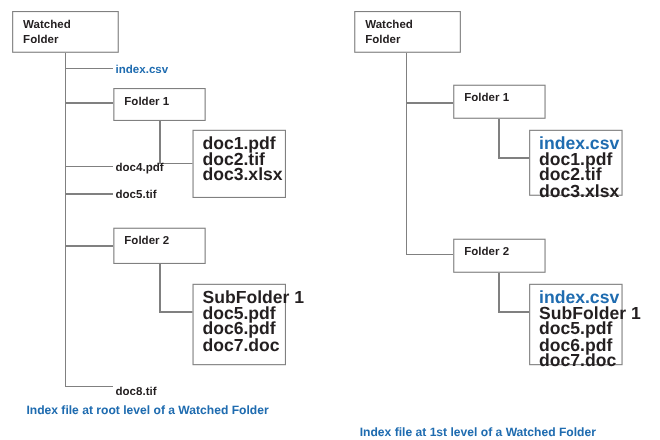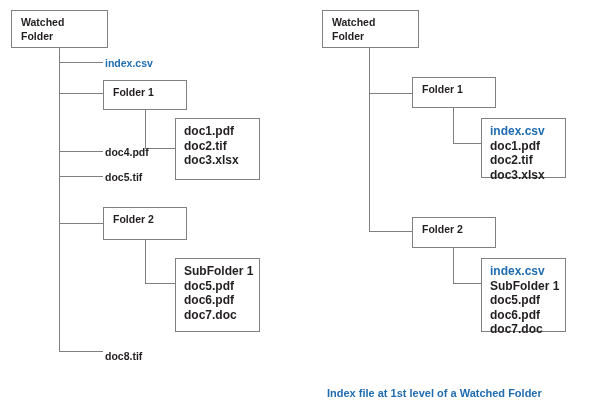--- a/index.html
+++ b/index.html
@@ -39,21 +39,21 @@
     line-height: 13.5px;
   }
   .node-box .inner {
     padding: 5px 0 0 9px;
   }
   .file-box {
     position: absolute;
     box-sizing: border-box;
     border: 1.3px solid #808080;
     background: #ffffff;
-    font-size: 12px;
+    font-size: 16px;
     font-weight: bold;
     line-height: 14.5px;
     color: #231f20;
   }
   .file-box .inner {
     padding: 5px 0 0 8px;
   }
   .file-line {
     white-space: nowrap;
   }
@@ -143,20 +143,21 @@
     <div class="inner">
       <div class="file-line">SubFolder 1</div>
       <div class="file-line">doc5.pdf</div>
       <div class="file-line">doc6.pdf</div>
       <div class="file-line">doc7.doc</div>
     </div>
   </div>
 
   <div class="leaf-label" style="left:105px; top:350px;">doc8.tif</div>
 
+  <div class="caption" style="left:24px; top:366px;">Index file at root level of a Watched Folder</div>
 
   <div class="node-box" style="left:322px; top:10px; width:97px; height:38px;">
     <div class="inner">
       <div>Watched</div>
       <div>Folder</div>
     </div>
   </div>
 
   <div class="node-box" style="left:412px; top:77px; width:84px; height:31px;">
     <div class="inner">

